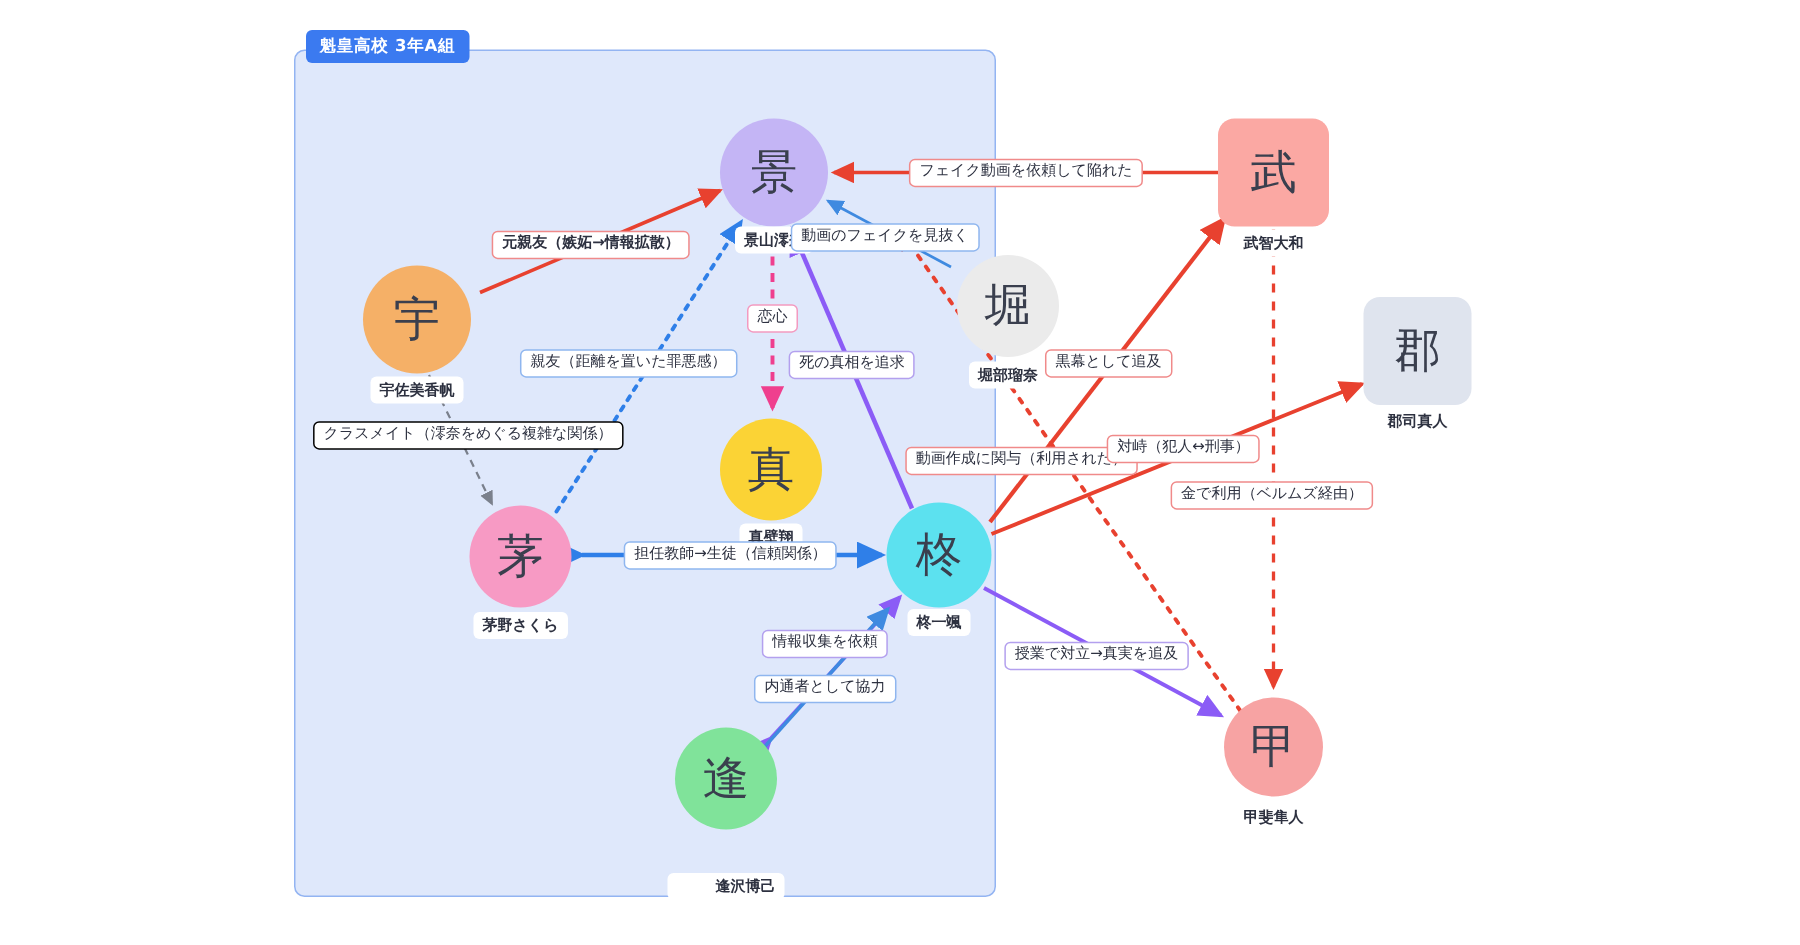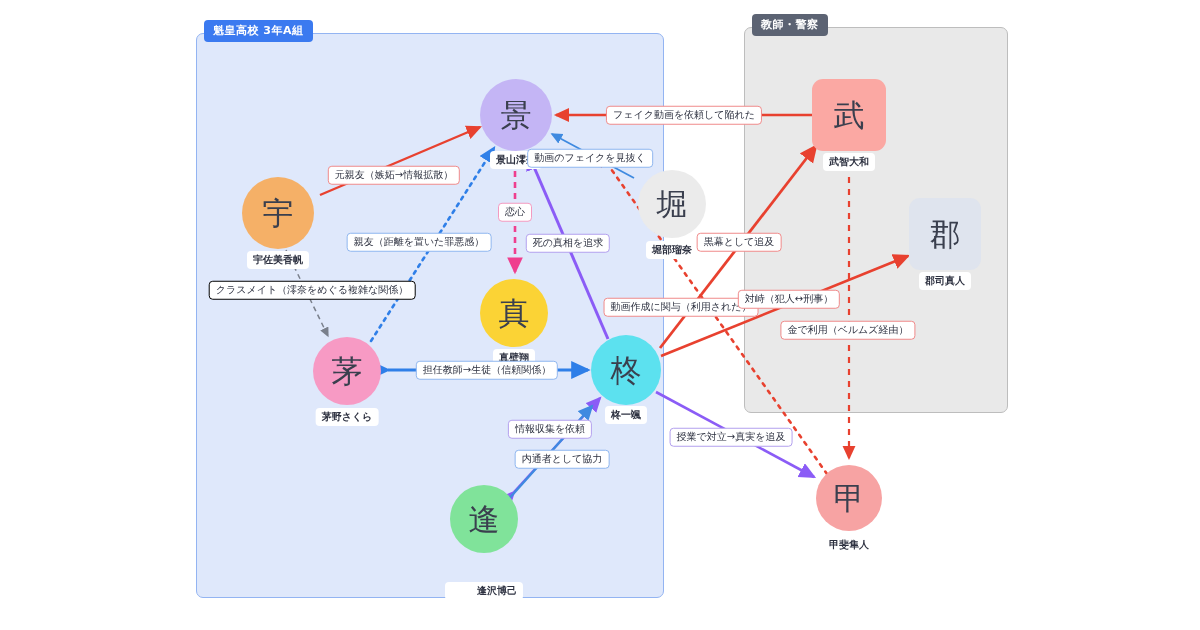--- a/index.html
+++ b/index.html
@@ -68,24 +68,20 @@
 </head>
 <body>
 
 <div id="stage">
 
   <div class="group" id="group-school">
     <div class="group-body"></div>
     <div class="group-tab">魁皇高校 3年A組</div>
   </div>
 
-  <div class="group" id="group-police">
-    <div class="group-body"></div>
-    <div class="group-tab">教師・警察</div>
-  </div>
 
   <svg id="wires" viewBox="0 0 1200 630">
     <defs>
       <marker id="ah-red" markerWidth="7" markerHeight="7" refX="5.6" refY="3" orient="auto">
         <path d="M0,0 L6.5,3 L0,6 Z" fill="#e8412f"></path>
       </marker>
       <marker id="ah-blue" markerWidth="7" markerHeight="7" refX="5.6" refY="3" orient="auto">
         <path d="M0,0 L6.5,3 L0,6 Z" fill="#2f7fe8"></path>
       </marker>
       <marker id="ah-blue2" markerWidth="7" markerHeight="7" refX="5.6" refY="3" orient="auto">
@@ -176,29 +172,29 @@
   <div class="node rect" id="n-gun" style="left:909px;top:198px;width:72px;height:72px;background:#dfe4ee;">
     <span class="glyph">郡</span>
   </div>
   <div class="node-label" style="left:945px;top:272px;">郡司真人</div>
 
   <div class="node circle" id="n-kai" style="left:816px;top:465px;width:66px;height:66px;background:#f7a3a3;">
     <span class="glyph">甲</span>
   </div>
   <div class="node-label" style="left:849px;top:536px;">甲斐隼人</div>
 
-  <div class="elabel red" style="left:394px;top:175px;">元親友（嫉妬→情報拡散）</div>
+  <div class="elabel red" style="left:394px;top:163px;font-weight:bold;">元親友（嫉妬→情報拡散）</div>
   <div class="elabel blue" style="left:419px;top:242px;">親友（距離を置いた罪悪感）</div>
   <div class="elabel gray" style="left:312px;top:290px;">クラスメイト（澪奈をめぐる複雑な関係）</div>
   <div class="elabel pink" style="left:515px;top:212px;">恋心</div>
   <div class="elabel purple" style="left:568px;top:243px;">死の真相を追求</div>
   <div class="elabel blue" style="left:590px;top:158px;">動画のフェイクを見抜く</div>
   <div class="elabel red" style="left:684px;top:115px;">フェイク動画を依頼して陥れた</div>
   <div class="elabel red" style="left:739px;top:242px;">黒幕として追及</div>
   <div class="elabel red" style="left:681px;top:307px;">動画作成に関与（利用された）</div>
   <div class="elabel red" style="left:789px;top:299px;">対峙（犯人↔刑事）</div>
   <div class="elabel red" style="left:848px;top:330px;">金で利用（ベルムズ経由）</div>
   <div class="elabel purple" style="left:550px;top:429px;">情報収集を依頼</div>
-  <div class="elabel blue" style="left:550px;top:459px;margin-left:12px;">内通者として協力</div>
+  <div class="elabel blue" style="left:550px;top:459px;">内通者として協力</div>
   <div class="elabel purple" style="left:731px;top:437px;">授業で対立→真実を追及</div>
   <div class="elabel blue" style="left:487px;top:370px;">担任教師→生徒（信頼関係）</div>
 
 </div>
 
 </body></html>

